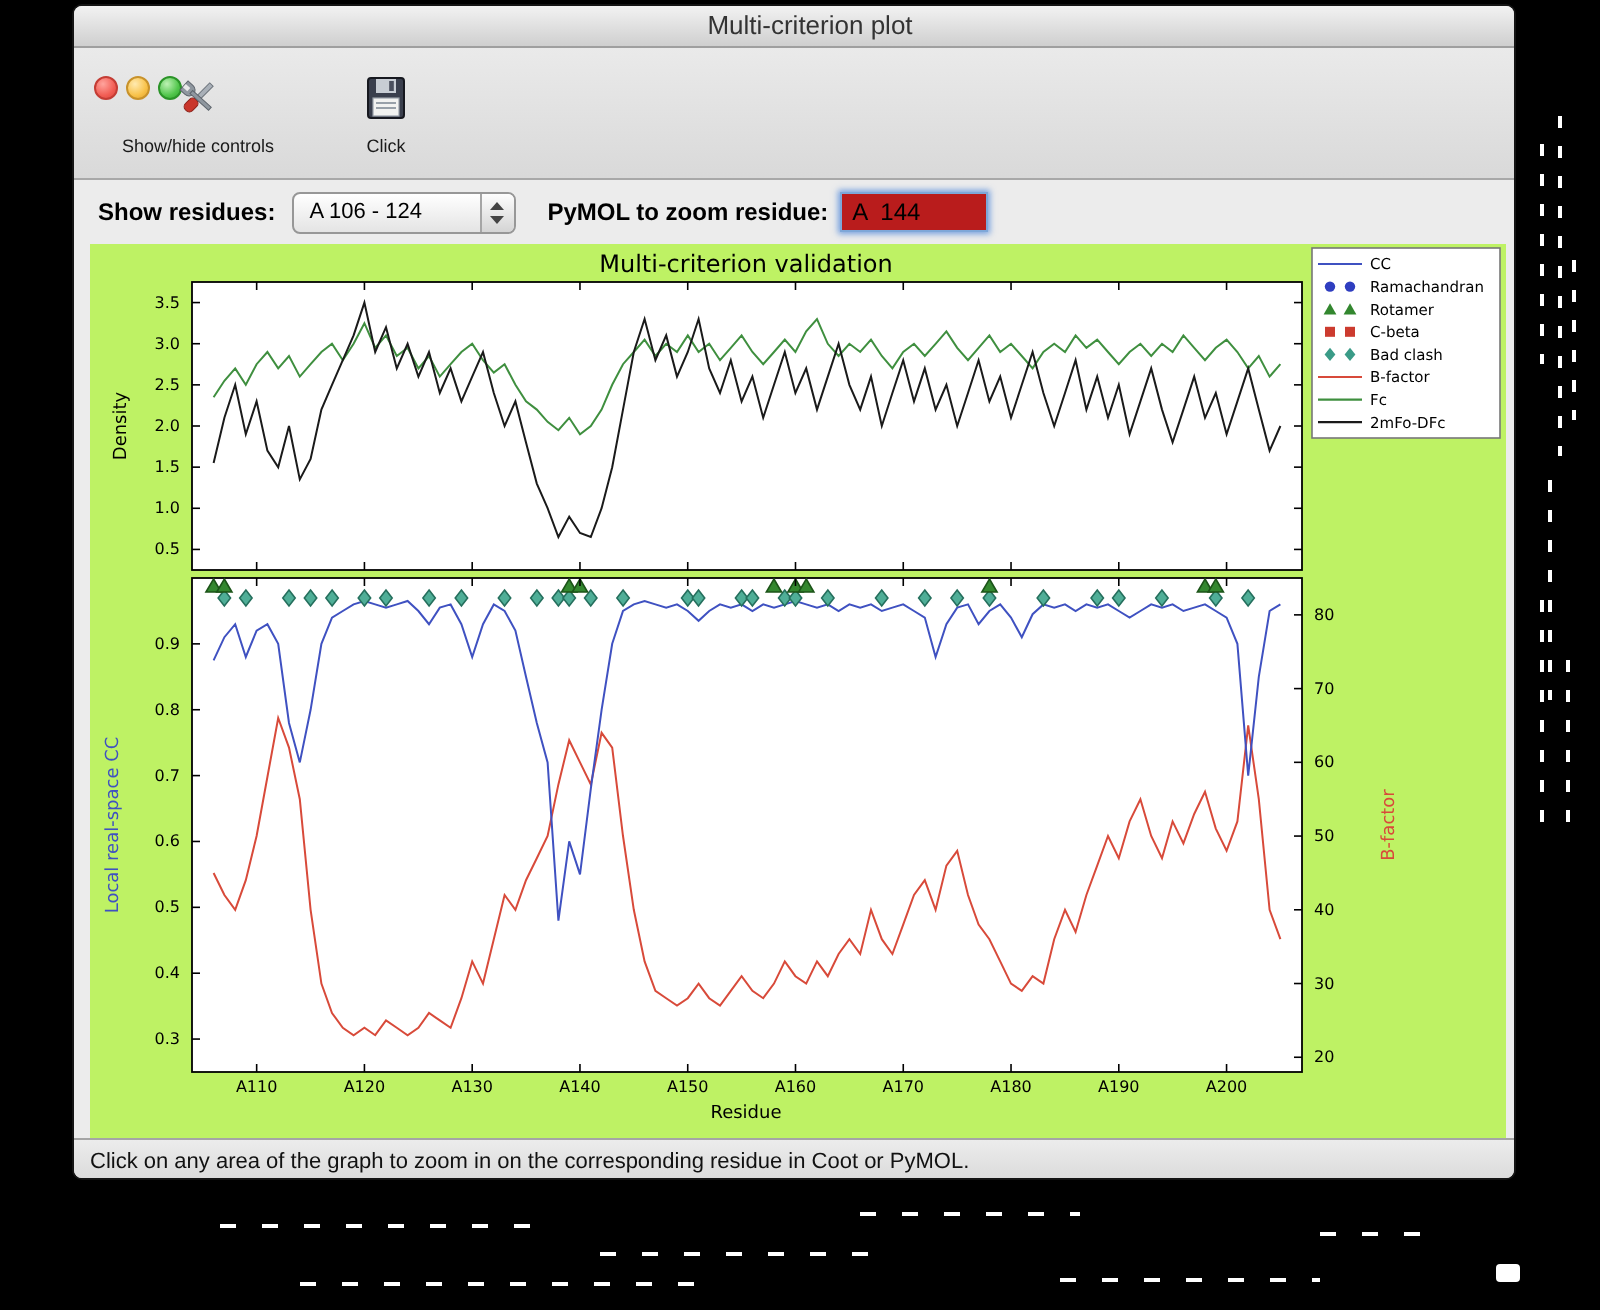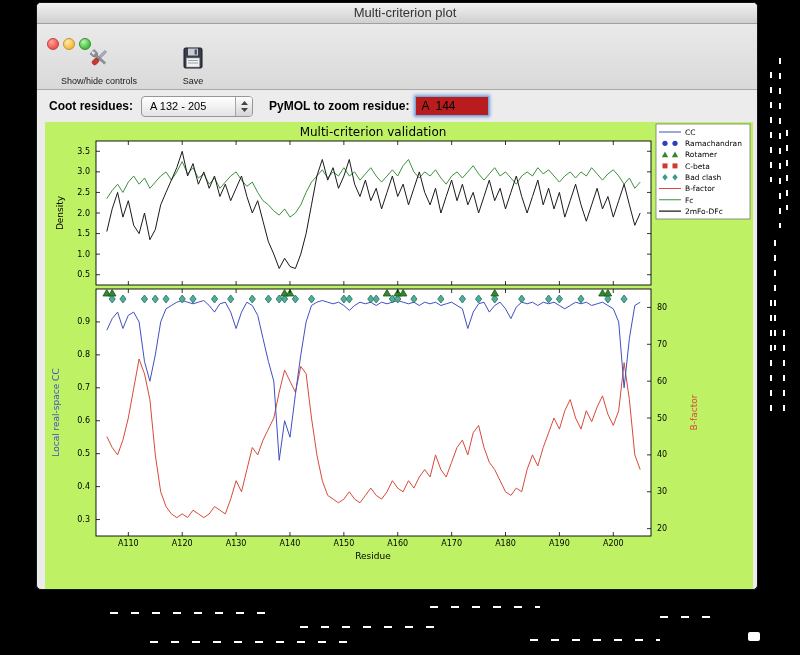--- a/index.html
+++ b/index.html
@@ -16,21 +16,21 @@
 
   .toolbar { position: relative; height: 66px;
              background: linear-gradient(#eaeaea, #d9d9d9); border-bottom: 1px solid #a8a8a8; }
   .lights { position: absolute; left: 10px; top: 14px; display: flex; gap: 4px; }
   .light { width: 12px; height: 12px; border-radius: 50%; cursor: pointer; }
   .light.red    { background: radial-gradient(circle at 35% 30%, #ffa49d, #f25e55 60%, #d9423a); border: 1px solid #c43d35; }
   .light.yellow { background: radial-gradient(circle at 35% 30%, #ffeab0, #f8c24a 60%, #dfa029); border: 1px solid #c8922b; }
   .light.green  { background: radial-gradient(circle at 35% 30%, #bdf2b4, #52c64c 60%, #2fa32c); border: 1px solid #2b9428; }
 
   .tool-btn { position: absolute; top: 4px; height: 58px; display: flex; flex-direction: column;
-              align-items: center; justify-content: flex-end; cursor: pointer; }
+              align-items: center; justify-content: center; cursor: pointer; }
   .tool-btn .tool-label { font-size: 9px; color: #1a1a1a; margin-top: 2px; white-space: nowrap; }
   #btn-controls { left: 6px; width: 112px; }
   #btn-save { left: 126px; width: 60px; }
 
   .controls { position: absolute; left: 0; top: 87px; width: 100%; height: 32px;
               display: flex; align-items: center; padding-left: 12px;
               background: #ececec; font-size: 12px; }
   .controls .lbl { font-weight: bold; color: #000; white-space: nowrap; }
   .combo { margin-left: 8px; width: 112px; height: 21px; border: 1px solid #979797; border-radius: 4px;
            background: linear-gradient(#ffffff, #e4e4e4); display: flex; align-items: center;
@@ -95,28 +95,28 @@
         <span>
           <svg width="24" height="24" viewBox="0 0 24 24">
             <rect x="3" y="2" width="18" height="20" rx="1.5" fill="#3a3f4d" stroke="#16181f"></rect>
             <rect x="7" y="2.5" width="10" height="7" fill="#c8cdd4"></rect>
             <rect x="13.6" y="3.5" width="2.3" height="5" fill="#4a4f5d"></rect>
             <rect x="5.5" y="12" width="13" height="9" fill="#f2f2f0" stroke="#9aa1aa" stroke-width="0.6"></rect>
             <line x1="7" y1="14.5" x2="17" y2="14.5" stroke="#98a0a8" stroke-width="1"></line>
             <line x1="7" y1="17" x2="17" y2="17" stroke="#98a0a8" stroke-width="1"></line>
           </svg>
         </span>
-        <span class="tool-label">Save</span>
+        <span class="tool-label">Click</span>
       </div>
     </div>
 
     <div class="controls">
-      <span class="lbl">Coot residues:</span>
+      <span class="lbl">Show residues:</span>
       <div class="combo">
-        <span>A 132 - 205</span>
+        <span>A 106 - 124</span>
         <span class="stepper">
           <svg width="9" height="13" viewBox="0 0 9 13">
             <path d="M4.5 1 L8 5 H1 Z" fill="#444"></path>
             <path d="M4.5 12 L1 8 H8 Z" fill="#444"></path>
           </svg>
         </span>
       </div>
       <span class="lbl lbl2">PyMOL to zoom residue:</span>
       <input class="zoom-input" type="text" value="A  144" style="">
     </div>
@@ -302,20 +302,23 @@
             <line x1="614" y1="66.5" x2="636" y2="66.5" stroke="#d84a3a" stroke-width="1.1"></line>
             <text x="640" y="69.2" font-size="7.5" font-family="&quot;DejaVu Sans&quot;, sans-serif" fill="#000">B-factor</text>
             <line x1="614" y1="77.80000000000001" x2="636" y2="77.80000000000001" stroke="#3f8f3f" stroke-width="1.1"></line>
             <text x="640" y="80.50000000000001" font-size="7.5" font-family="&quot;DejaVu Sans&quot;, sans-serif" fill="#000">Fc</text>
             <line x1="614" y1="89.10000000000001" x2="636" y2="89.10000000000001" stroke="#1a1a1a" stroke-width="1.1"></line>
             <text x="640" y="91.80000000000001" font-size="7.5" font-family="&quot;DejaVu Sans&quot;, sans-serif" fill="#000">2mFo-DFc</text>
           </g>
         </svg>
     </div>
 
+    <div class="statusbar">
+      <span>Click on any area of the graph to zoom in on the corresponding residue in Coot or PyMOL.</span>
+    </div>
   </div>
 
   <div>
     <div class="speck v" style="left:770px;top:72px;height:110px;"></div>
     <div class="speck v" style="left:779px;top:58px;height:170px;"></div>
     <div class="speck v" style="left:774px;top:240px;height:110px;"></div>
     <div class="speck v" style="left:786px;top:130px;height:80px;"></div>
     <div class="speck v" style="left:770px;top:300px;height:120px;"></div>
     <div class="speck v" style="left:783px;top:330px;height:90px;"></div>
     <div class="speck h" style="left:110px;top:612px;width:160px;"></div>

